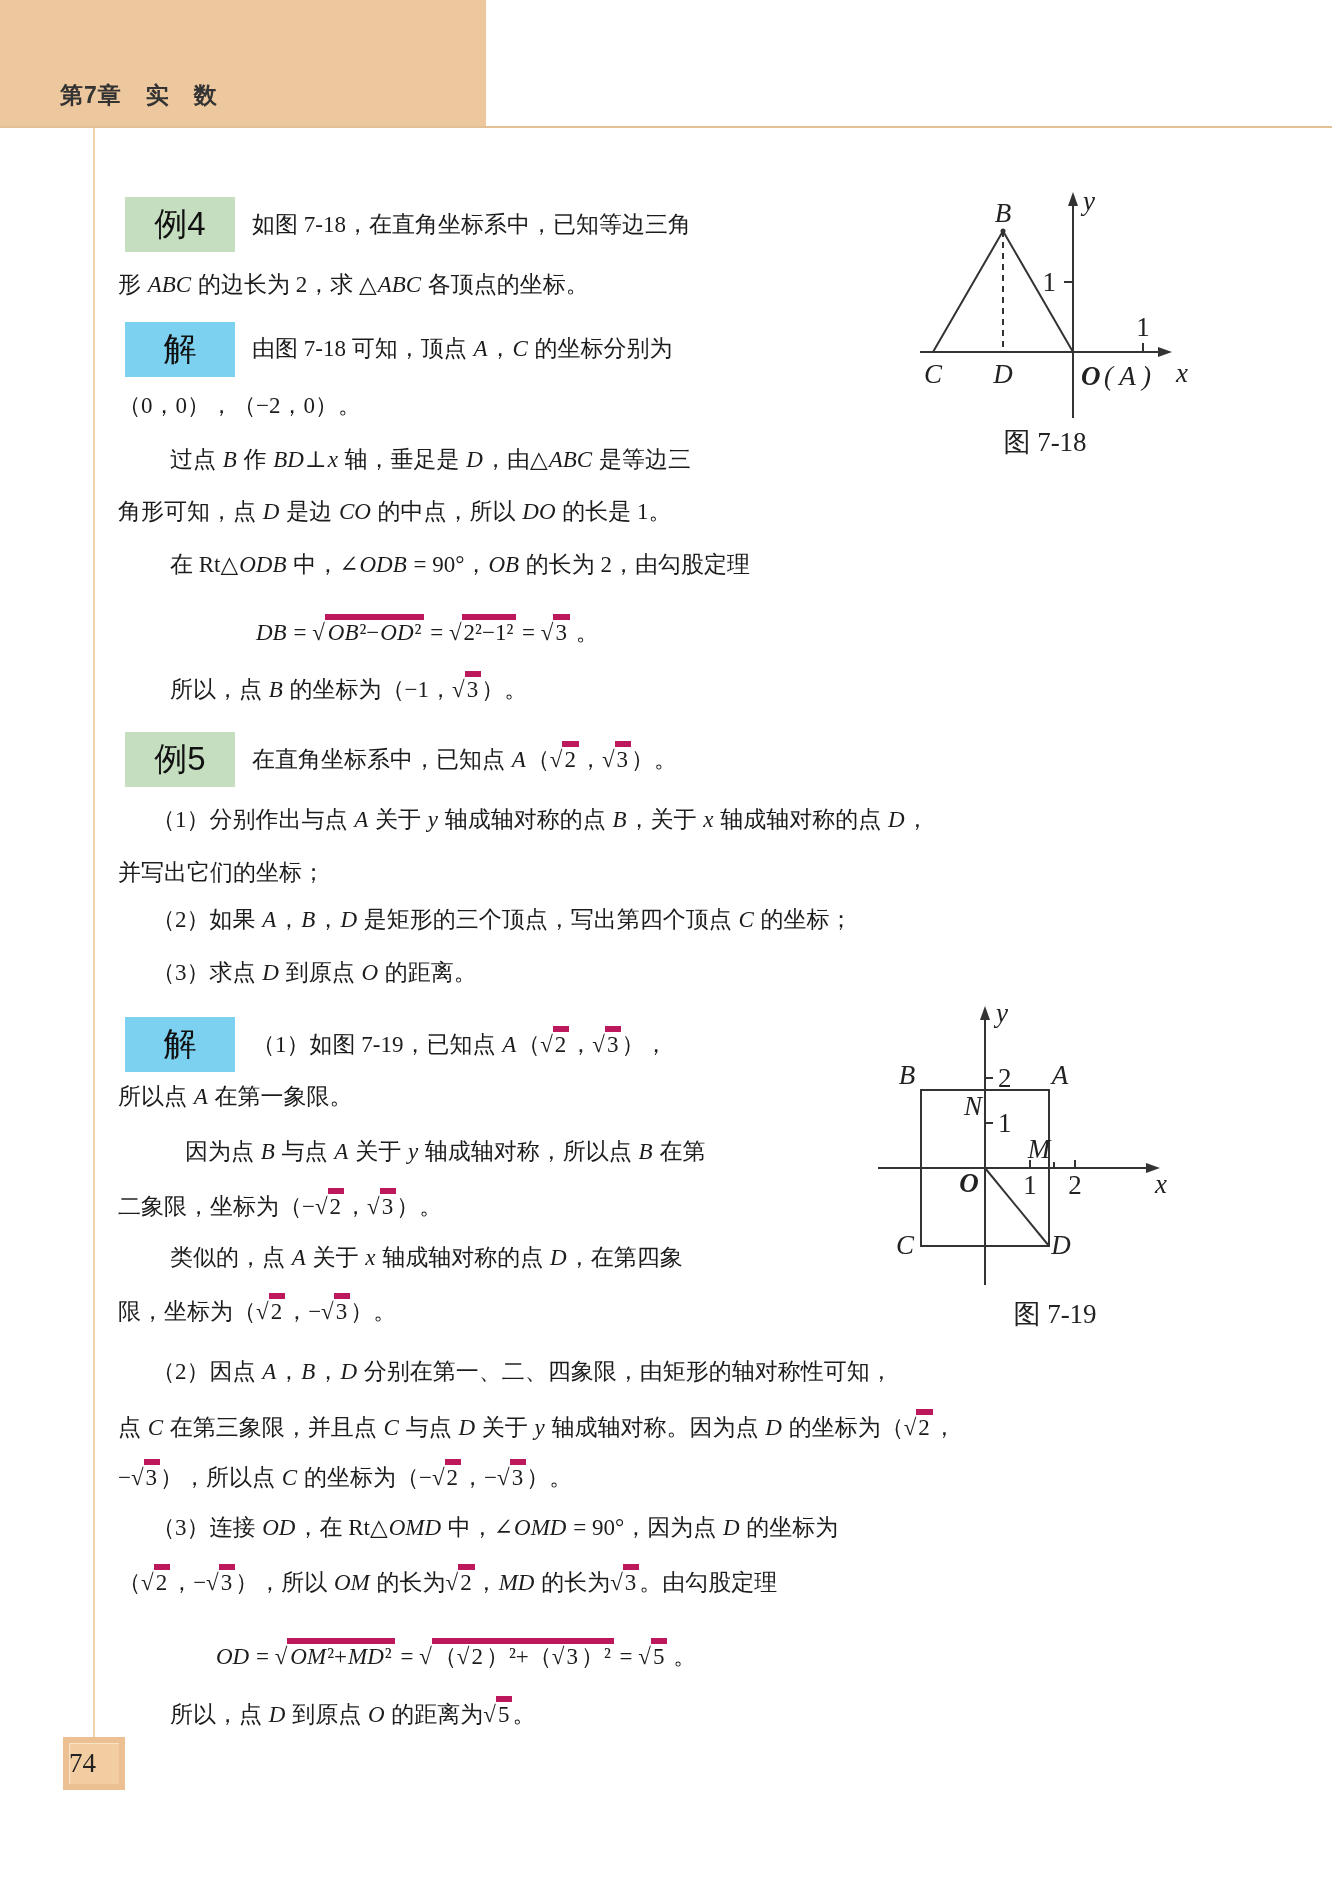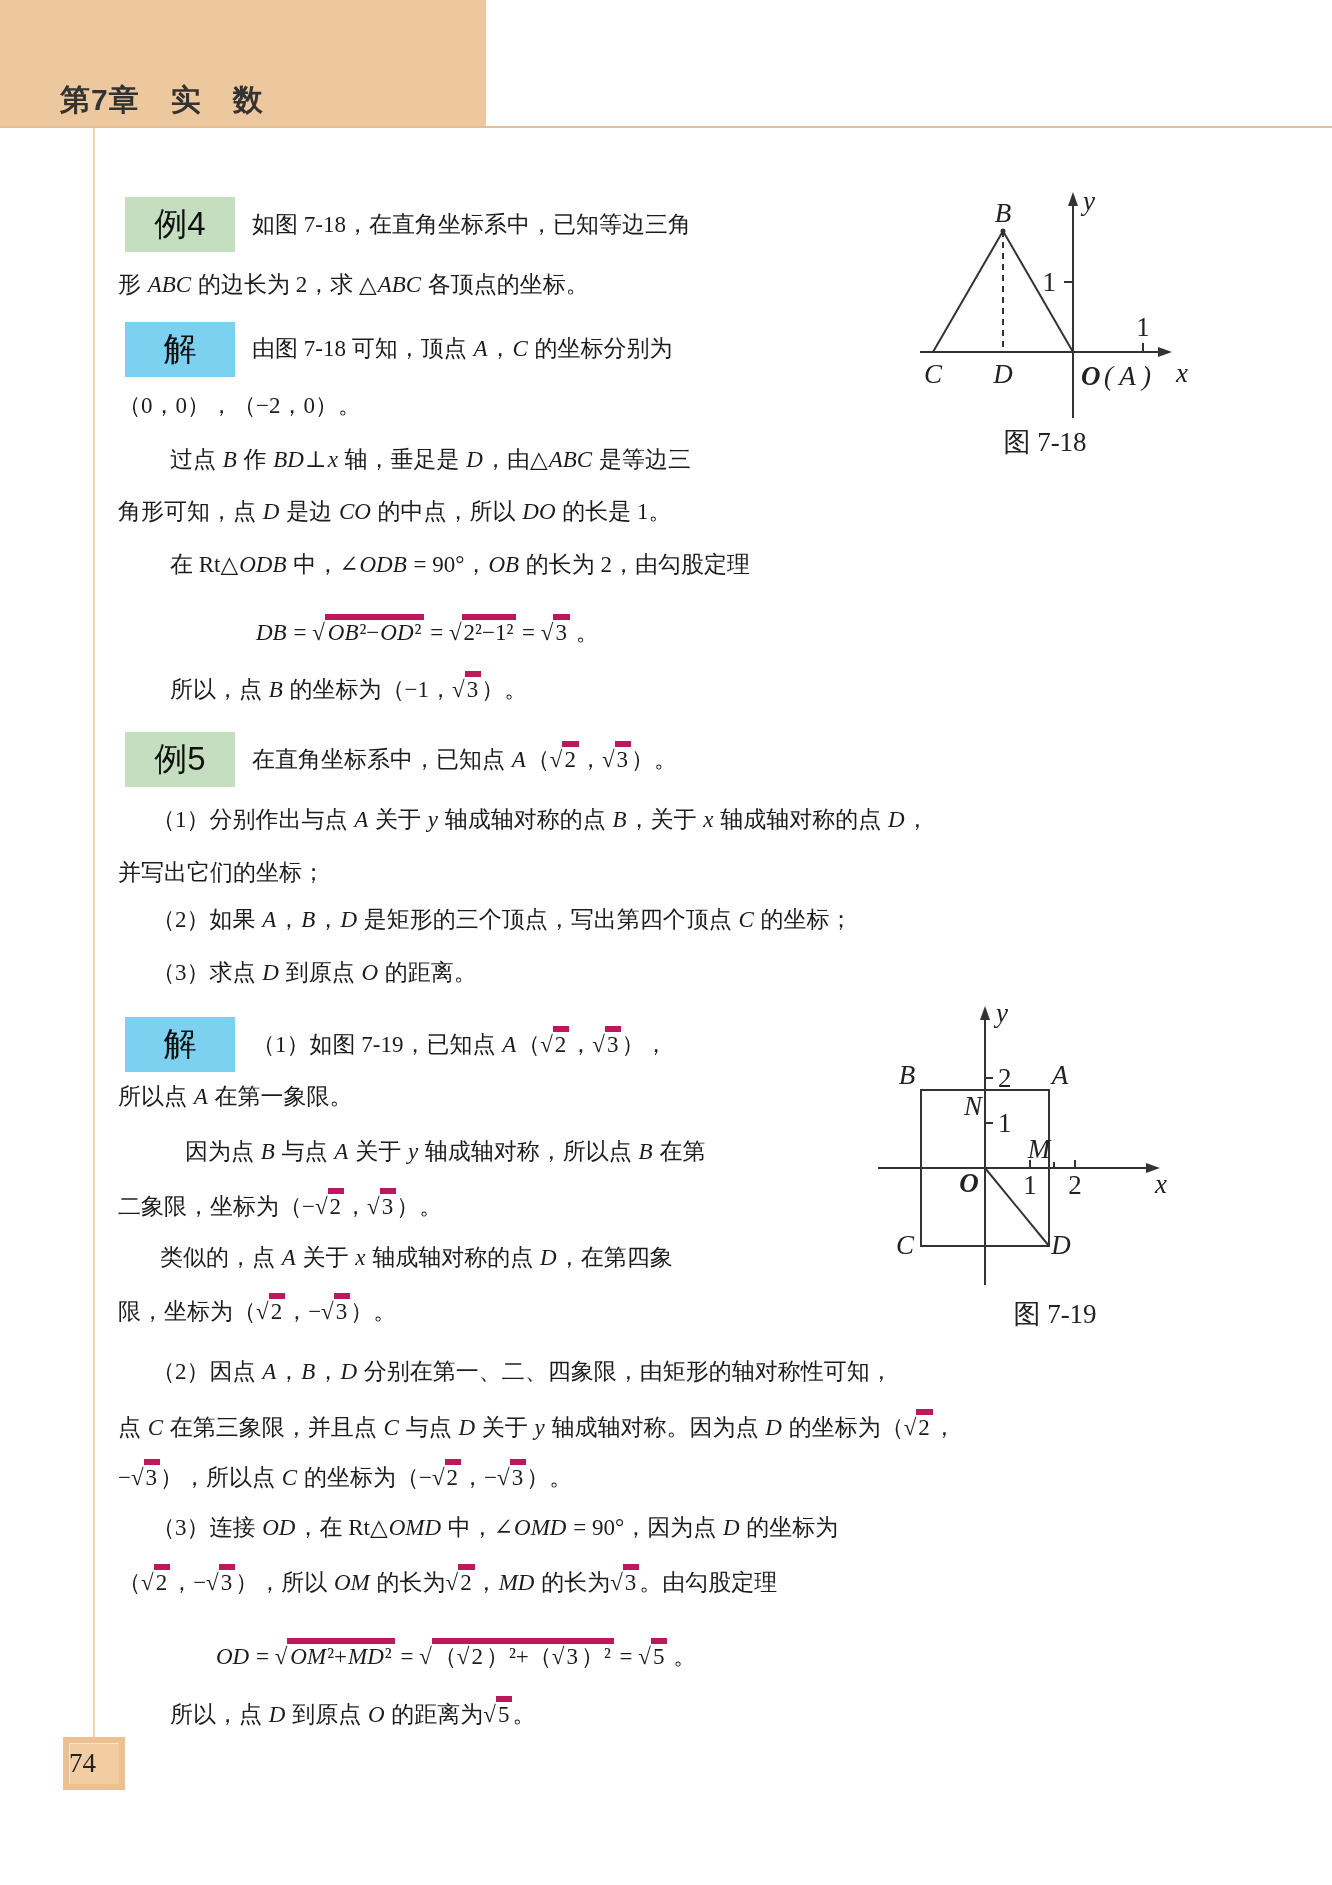--- a/index.html
+++ b/index.html
@@ -1,21 +1,21 @@
 <!DOCTYPE html>
 <html><head>
 <meta charset="utf-8">
 <style>
   *{margin:0;padding:0;box-sizing:border-box}
   html,body{background:#ffffff}
   .page{position:relative;width:1332px;height:1885px;background:#ffffff;overflow:hidden;
         font-family:"Liberation Serif","DejaVu Serif",serif;color:#1c1c1c}
   .band{position:absolute;left:0;top:0;width:486px;height:128px;background:#edc79d}
   .chapter{position:absolute;left:60px;top:80px;font-family:"Liberation Sans","DejaVu Sans",sans-serif;
-           font-weight:bold;font-size:30px;color:#333;letter-spacing:1px;white-space:nowrap}
+           font-weight:bold;font-size:23px;color:#333;letter-spacing:1px;white-space:nowrap}
   .hrule{position:absolute;left:0;top:126px;width:1332px;height:2px;background:#e3c094}
   .vrule{position:absolute;left:93px;top:128px;width:2px;height:1609px;background:#eed3ae}
   .badge{position:absolute;left:125px;width:110px;height:55px;display:flex;align-items:center;justify-content:center;
          font-family:"Liberation Sans","DejaVu Sans",sans-serif;font-weight:normal;font-size:33px;color:#111}
   .badge.green{background:#c6dec0}
   .badge.blue{background:#7cd1f0}
   .ln{position:absolute;font-size:23px;line-height:54px;white-space:nowrap;color:#1c1c1c}
   .ln i{font-style:italic;padding:0 1px}
   .sq{white-space:nowrap}
   .rad{border-top:6px solid #be185d;padding:0 3px 0 2px}
@@ -84,21 +84,21 @@
   <div class="ln" style="left:152px;top:793px">（1）分别作出与点 <i>A</i> 关于 <i>y</i> 轴成轴对称的点 <i>B</i>，关于 <i>x</i> 轴成轴对称的点 <i>D</i>，</div>
   <div class="ln" style="left:118px;top:846px">并写出它们的坐标；</div>
   <div class="ln" style="left:152px;top:893px">（2）如果 <i>A</i>，<i>B</i>，<i>D</i> 是矩形的三个顶点，写出第四个顶点 <i>C</i> 的坐标；</div>
   <div class="ln" style="left:152px;top:946px">（3）求点 <i>D</i> 到原点 <i>O</i> 的距离。</div>
 
   <div class="badge blue" style="top:1017px">解</div>
   <div class="ln" style="left:252px;top:1018px">（1）如图 7-19，已知点 <i>A</i>（<span class="sq">√<span class="rad">2</span></span>，<span class="sq">√<span class="rad">3</span></span>），</div>
   <div class="ln" style="left:118px;top:1070px">所以点 <i>A</i> 在第一象限。</div>
   <div class="ln" style="left:185px;top:1125px">因为点 <i>B</i> 与点 <i>A</i> 关于 <i>y</i> 轴成轴对称，所以点 <i>B</i> 在第</div>
   <div class="ln" style="left:118px;top:1180px">二象限，坐标为（−<span class="sq">√<span class="rad">2</span></span>，<span class="sq">√<span class="rad">3</span></span>）。</div>
-  <div class="ln" style="left:160px;top:1231px">类似的，点 <i>A</i> 关于 <i>x</i> 轴成轴对称的点 <i>D</i>，在第四象</div>
+  <div class="ln" style="left:170px;top:1231px">类似的，点 <i>A</i> 关于 <i>x</i> 轴成轴对称的点 <i>D</i>，在第四象</div>
   <div class="ln" style="left:118px;top:1285px">限，坐标为（<span class="sq">√<span class="rad">2</span></span>，−<span class="sq">√<span class="rad">3</span></span>）。</div>
   <div class="ln" style="left:152px;top:1345px">（2）因点 <i>A</i>，<i>B</i>，<i>D</i> 分别在第一、二、四象限，由矩形的轴对称性可知，</div>
   <div class="ln" style="left:118px;top:1401px">点 <i>C</i> 在第三象限，并且点 <i>C</i> 与点 <i>D</i> 关于 <i>y</i> 轴成轴对称。因为点 <i>D</i> 的坐标为（<span class="sq">√<span class="rad">2</span></span>，</div>
   <div class="ln" style="left:118px;top:1451px">−<span class="sq">√<span class="rad">3</span></span>），所以点 <i>C</i> 的坐标为（−<span class="sq">√<span class="rad">2</span></span>，−<span class="sq">√<span class="rad">3</span></span>）。</div>
   <div class="ln" style="left:152px;top:1501px">（3）连接 <i>OD</i>，在 Rt△<i>OMD</i> 中，∠<i>OMD</i> = 90°，因为点 <i>D</i> 的坐标为</div>
   <div class="ln" style="left:118px;top:1556px">（<span class="sq">√<span class="rad">2</span></span>，−<span class="sq">√<span class="rad">3</span></span>），所以 <i>OM</i> 的长为<span class="sq">√<span class="rad">2</span></span>，<i>MD</i> 的长为<span class="sq">√<span class="rad">3</span></span>。由勾股定理</div>
   <div class="ln" style="left:215px;top:1630px"><i>OD</i> = <span class="sq">√<span class="rad"><i>OM</i>²+<i>MD</i>²</span></span> = <span class="sq">√<span class="rad">（<span class="sq">√<span class="rad">2</span></span>）²+（<span class="sq">√<span class="rad">3</span></span>）²</span></span> = <span class="sq">√<span class="rad">5</span></span> 。</div>
   <div class="ln" style="left:170px;top:1688px">所以，点 <i>D</i> 到原点 <i>O</i> 的距离为<span class="sq">√<span class="rad">5</span></span>。</div>
 
   <svg class="fig" style="left:870px;top:980px" width="340" height="320" viewBox="0 0 340 320">

